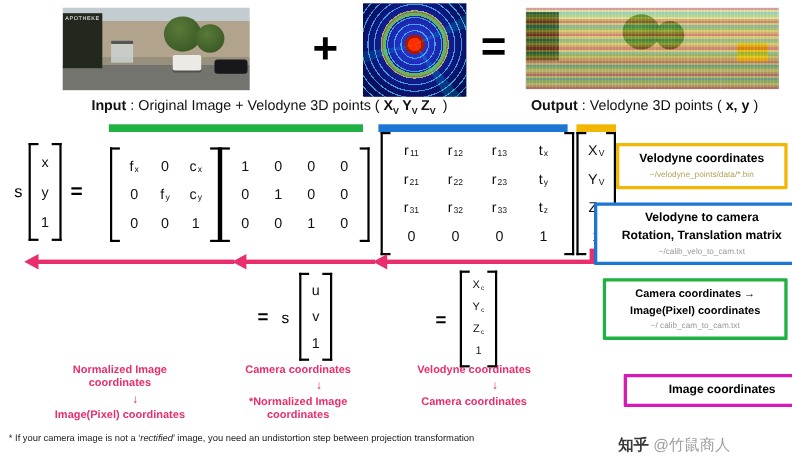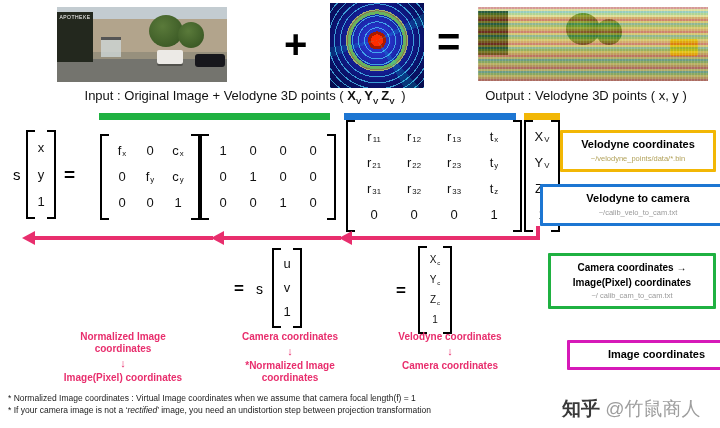--- a/index.html
+++ b/index.html
@@ -35,21 +35,21 @@
   .pr-t2{left:118px;top:12px;width:26px;height:26px}
   .pr-van{position:absolute;left:192px;top:32px;width:28px;height:17px;background:#d4a90a;border-radius:2px}
   .pr-overlay{position:absolute;inset:0;opacity:.72;background:
     repeating-linear-gradient(90deg, rgba(255,255,255,.18) 0 1px, transparent 1px 3px),
     repeating-linear-gradient(0deg, rgba(230,50,30,.5) 0 2px, rgba(245,160,25,.5) 2px 4px, rgba(250,235,45,.55) 4px 6px, rgba(130,210,40,.55) 6px 8px, rgba(45,190,130,.45) 8px 10px, rgba(250,235,45,.5) 10px 12px)}
 
   .big-op{position:absolute;font-size:40px;font-weight:800;color:#000;line-height:1}
 
   
   .caption{position:absolute;font-size:13px;text-align:center;color:#111;white-space:nowrap}
-  .caption b{font-weight:400}
+  .caption b{font-weight:700}
   .coord{font-weight:700;margin-right:3px}
   .coord sub{font-size:8px;font-weight:700}
 
   
   .matrix{display:inline-grid;position:absolute;padding:4px 9px;row-gap:0;column-gap:2px;align-items:center;justify-items:center}
   .matrix::before{content:"";position:absolute;left:0;top:0;bottom:0;width:7px;border:2px solid #000;border-right:none}
   .matrix::after{content:"";position:absolute;right:0;top:0;bottom:0;width:7px;border:2px solid #000;border-left:none}
   .mcell{display:flex;align-items:flex-end;justify-content:center;height:var(--ch,26px);min-width:var(--cw,24px);
     font-size:var(--fs,13px);line-height:var(--ch,26px);align-items:center}
   .mcell sub{font-size:.6em;margin-left:1px;transform:translateY(3px)}
@@ -67,39 +67,39 @@
   .bar-green{background:var(--green)}
   .bar-blue{background:var(--blue)}
   .bar-yellow{background:var(--yellow)}
 
   
   .arrow-line{position:absolute;height:4px;background:var(--pink)}
   .arrow-head{position:absolute;width:0;height:0;border-top:7px solid transparent;border-bottom:7px solid transparent;border-right:13px solid var(--pink)}
   .arrow-vert{position:absolute;width:4px;background:var(--pink)}
 
   
-  .flow-col{position:absolute;display:flex;flex-direction:column;align-items:center;gap:3px;
+  .flow-col{position:absolute;display:flex;flex-direction:column;gap:3px;
     color:var(--pink);font-weight:700;font-size:10px;text-align:center;line-height:1.2}
   .flow-from,.flow-to{max-width:122px}
   .flow-arrow{font-size:11px;line-height:1}
 
   
   .legend-box{position:absolute;background:#fff;border:3px solid #000;display:flex;flex-direction:column;gap:2px;
     align-items:center;text-align:center;padding:5px 3px;border-radius:1px}
   .lg-title{font-weight:700;font-size:11px;line-height:1.25;color:#000}
   .lg-line{font-weight:600;font-size:10px;line-height:1.3;color:#000}
   .lg-path{font-size:7.5px;line-height:1.3}
   .lg-path.olive{color:var(--path_olive)}
   .lg-path.gray{color:var(--path_gray)}
 
   
   .footnotes{position:absolute;left:8px;top:392px;width:545px;font-size:8.5px;line-height:1.45;color:#1a1a1a}
   .fn-em{font-style:italic}
   .fn-bold{font-weight:400}
-  .watermark{position:absolute;left:562px;top:396px;font-size:19px;white-space:nowrap}
+  .watermark{position:absolute;left:562px;top:396px;font-size:14px;white-space:nowrap}
   .wm-brand{font-weight:700;color:#3a3a3a}
   .wm-handle{color:#9e9e9e}
 </style>
 </head>
 <body>
 
 <div class="stage">
 
   <div class="photo photo-left">
     <div class="ph-sign"><span>APOTHEKE</span></div>
@@ -230,33 +230,33 @@
     <div class="flow-arrow">↓</div>
     <div class="flow-to">Camera coordinates</div>
   </div>
 
   <div class="legend-box" style="left:560px;top:130px;width:156px;border-color:var(--yellow)">
     <div class="lg-title">Velodyne coordinates</div>
     <div class="lg-path olive">~/velodyne_points/data/*.bin</div>
   </div>
   <div class="legend-box" style="left:540px;top:184px;width:196px;border-color:var(--blue)">
     <div class="lg-title">Velodyne to camera</div>
+    <div class="lg-title">Rotation, Translation matrix</div>
     <div class="lg-path gray">~/calib_velo_to_cam.txt</div>
   </div>
   <div class="legend-box" style="left:548px;top:253px;width:168px;border-color:var(--green)">
     <div class="lg-line">Camera coordinates →</div>
     <div class="lg-line">Image(Pixel) coordinates</div>
     <div class="lg-path gray">~/ calib_cam_to_cam.txt</div>
   </div>
   <div class="legend-box" style="left:567px;top:340px;width:179px;border-color:var(--magenta)">
     <div class="lg-title">Image coordinates</div>
   </div>
 
   <div class="footnotes">
-    <div>* Normalized Image coordinates : Virtual Image coordinates when we assume that camera focal length(f) = 1</div>
     <div><span>* If your camera image is not a ‘</span><span class="fn-em">rectified</span><span>’ image, you need an </span><span class="fn-bold">undistortion step</span><span> between projection transformation</span></div>
   </div>
 
   <div class="watermark">
     <span class="wm-brand">知乎</span>
     <span class="wm-handle">@竹鼠商人</span>
   </div>
 
 </div>
 

